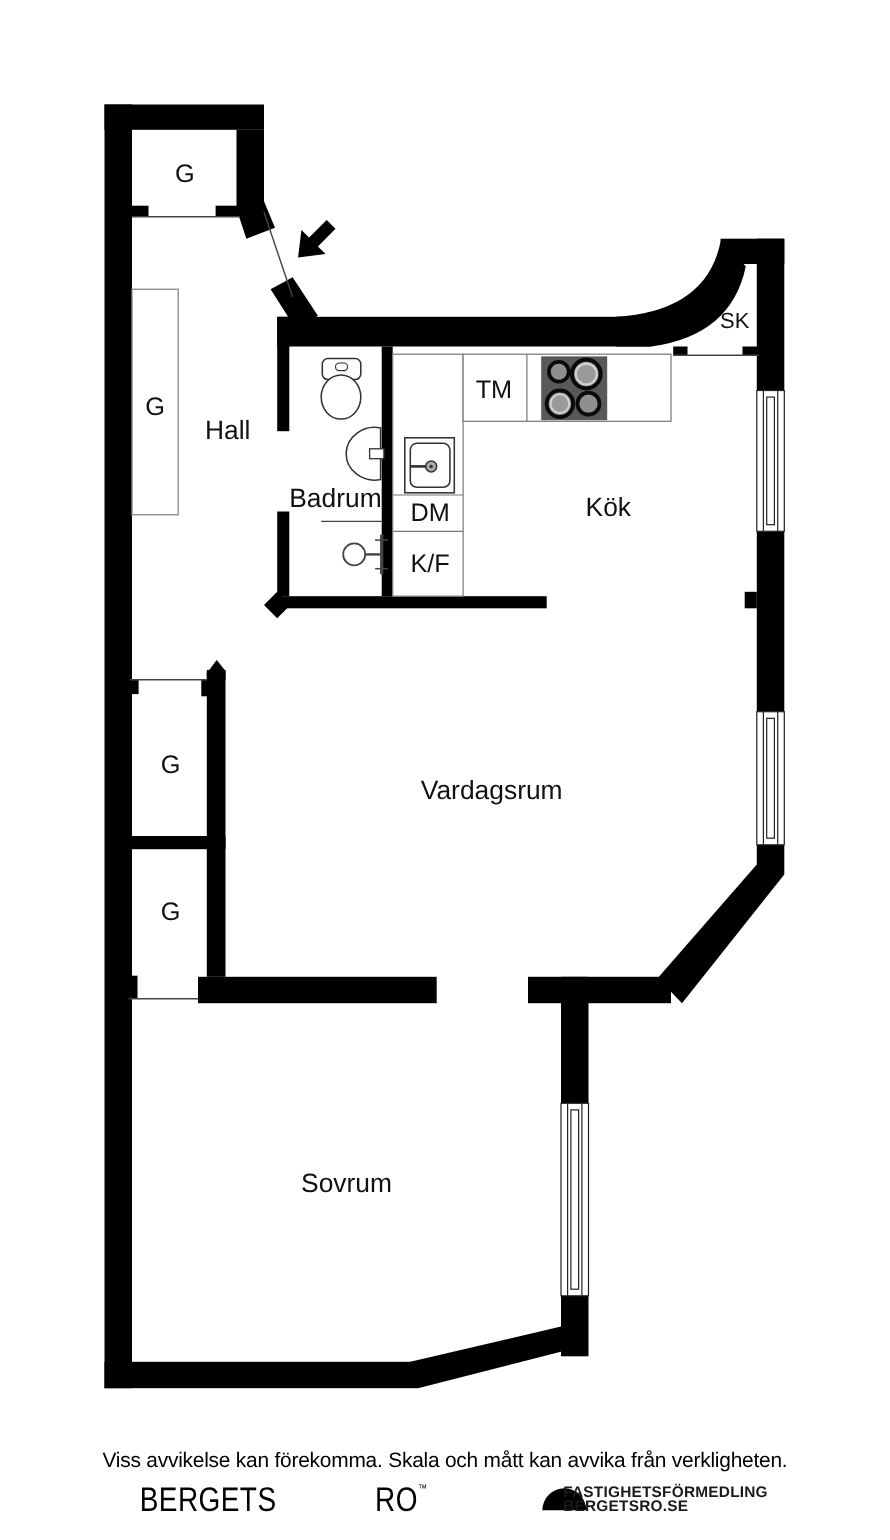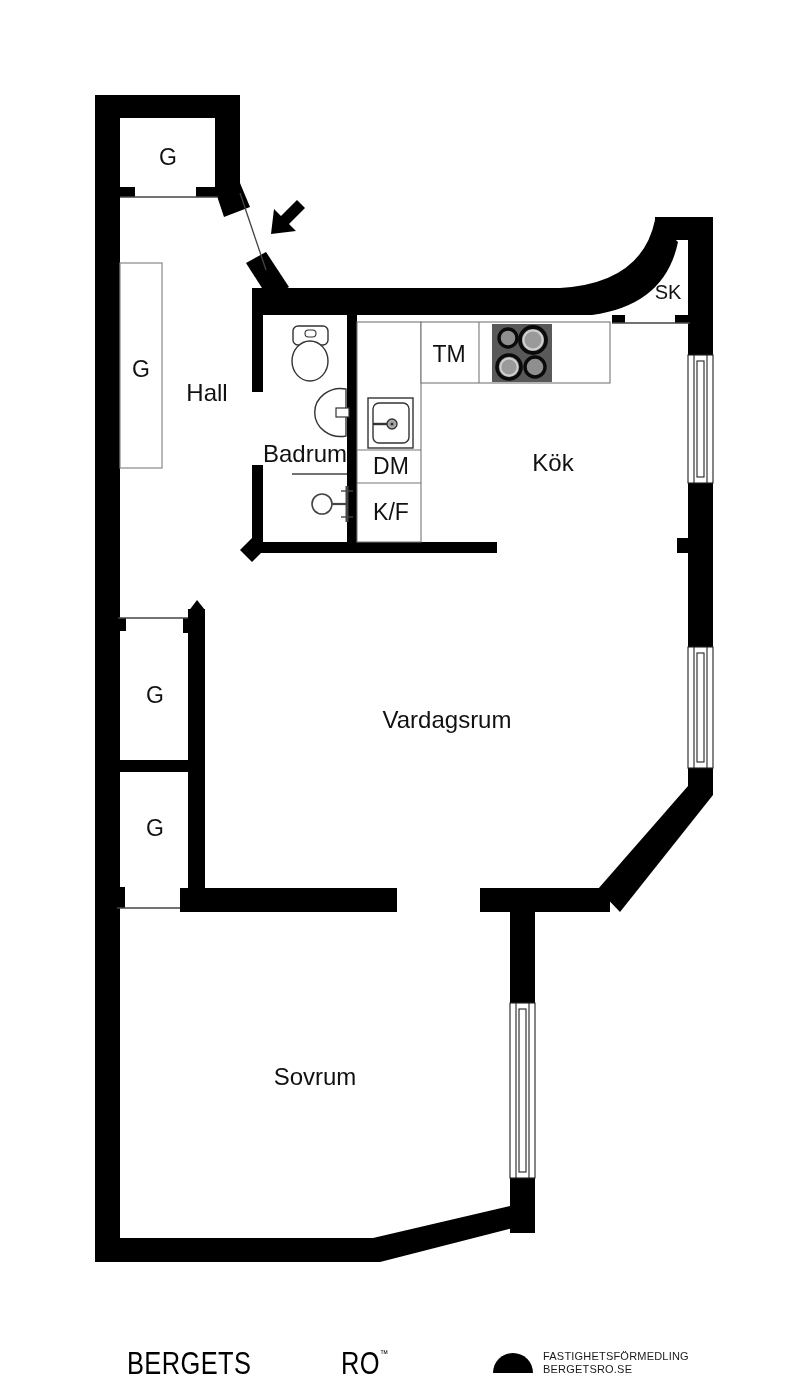--- a/index.html
+++ b/index.html
@@ -20,22 +20,22 @@
     transform:scaleX(.82);transform-origin:left top;white-space:nowrap;letter-spacing:.5px;
   }
   .brand-1{left:127px;}
   .brand-2{left:341px;}
   .brand sup{font-size:10px;vertical-align:top;line-height:10px;letter-spacing:0;}
   .dome{
     position:absolute;left:493px;top:1353px;width:40px;height:20px;background:#000;
     border-radius:40px 40px 0 0;
   }
   .agency{
-    position:absolute;left:543px;top:1350px;font-size:11px;line-height:12.5px;
-    color:#1a1a1a;letter-spacing:.2px;white-space:nowrap;
+    position:absolute;left:512px;top:1350px;font-size:14px;line-height:12.5px;
+    color:#1a1a1a;letter-spacing:.2px;white-space:nowrap;font-weight:bold;
   }
 </style>
 </head>
 <body>
 
 <div id="stage">
 
 <svg id="plan-svg" width="809" height="1300" viewBox="0 0 809 1300">
 
   <g fill="#000" stroke="none">
@@ -161,20 +161,21 @@
     <text class="feat-label" x="391" y="512">K/F</text>
     <text class="room-label" x="553" y="462">Kök</text>
     <text class="sk-label" x="668" y="292">SK</text>
     <text class="feat-label" x="155" y="695">G</text>
     <text class="feat-label" x="155" y="828">G</text>
     <text class="room-label" x="447" y="719">Vardagsrum</text>
     <text class="room-label" x="315" y="1076">Sovrum</text>
   </g>
 </svg>
 
+  <div class="disclaimer">Viss avvikelse kan förekomma. Skala och mått kan avvika från verkligheten.</div>
 
   <div class="brand brand-1">BERGETS</div>
 
   <div class="brand brand-2"><span>RO</span><sup>™</sup></div>
 
   <div class="dome"></div>
 
   <div class="agency">
     <div>FASTIGHETSFÖRMEDLING</div>
     <div>BERGETSRO.SE</div>

